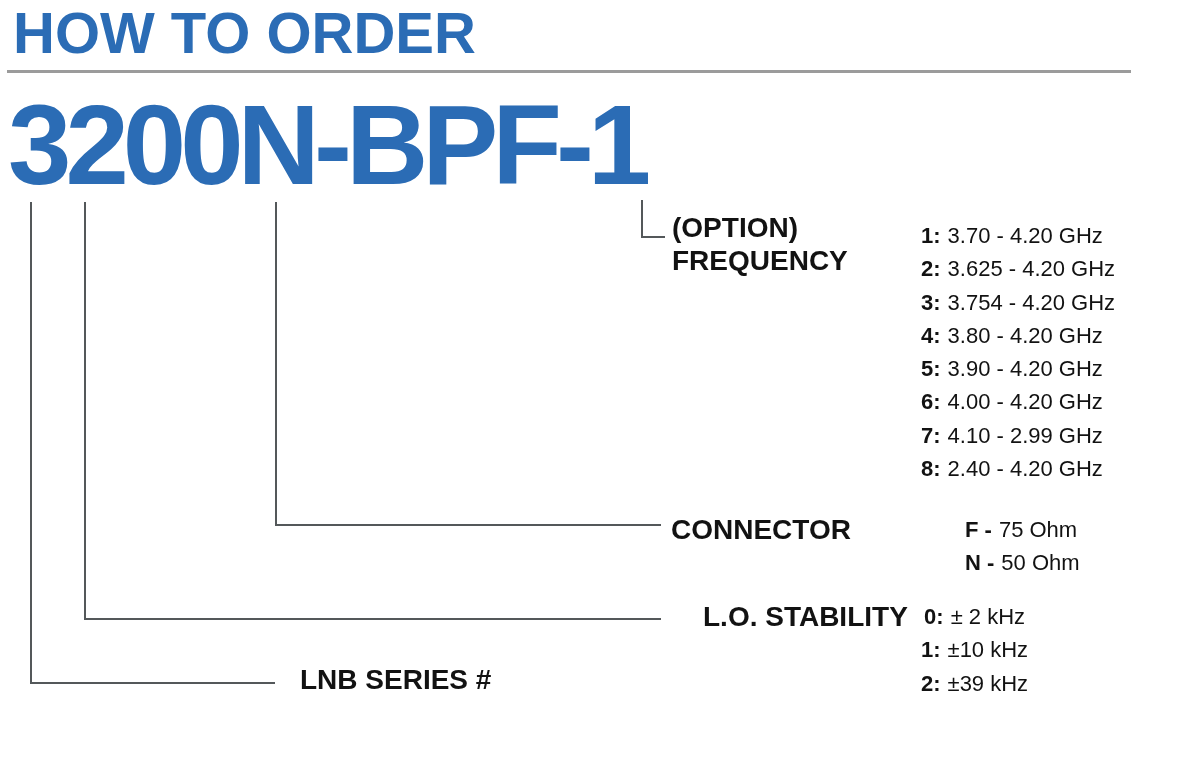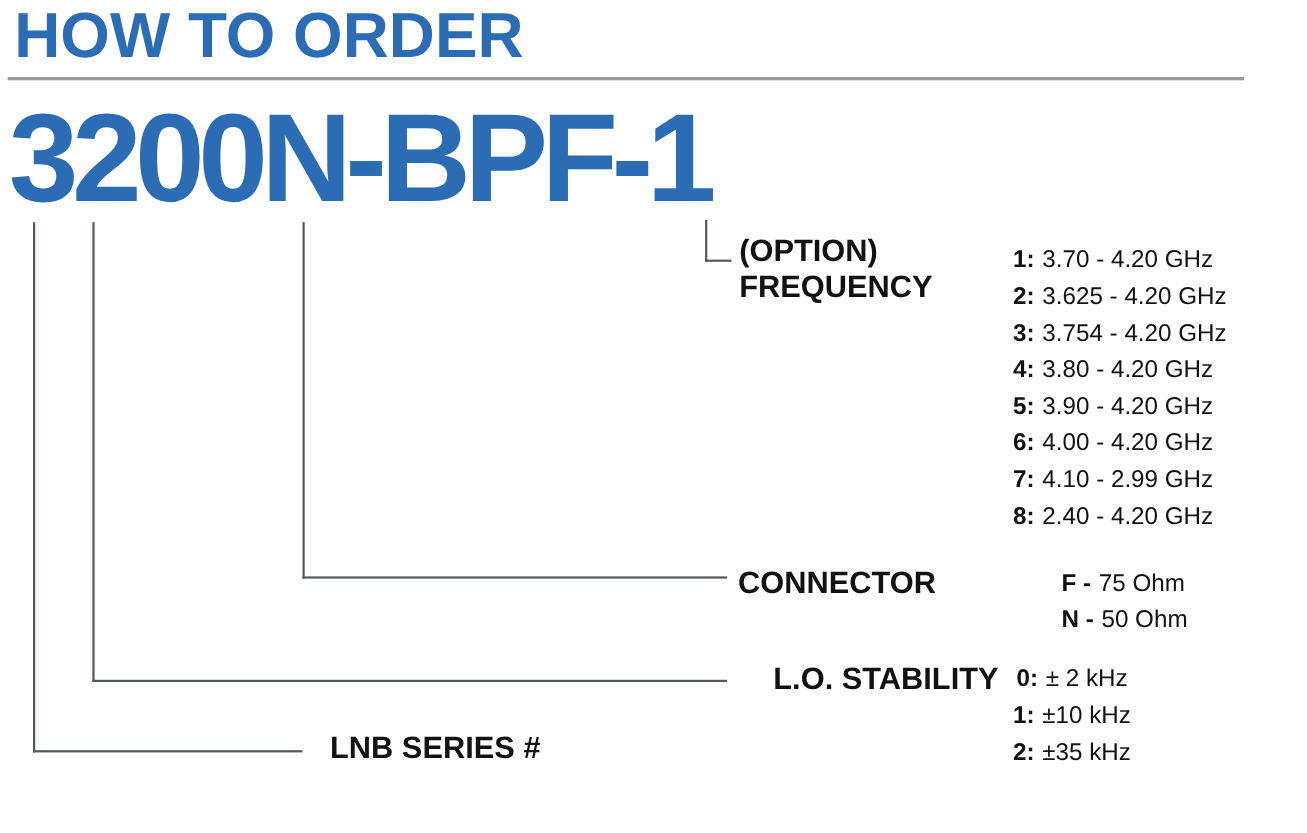--- a/index.html
+++ b/index.html
@@ -116,18 +116,18 @@
   <div class="group-label" style="left:671px; top:513px;">CONNECTOR</div>
   <div class="options" style="top:513px;margin-left:44px;">
     <div class="opt-row"><span class="opt-key">F -</span><span class="opt-val">75 Ohm</span></div>
     <div class="opt-row"><span class="opt-key">N -</span><span class="opt-val">50 Ohm</span></div>
   </div>
 
   <div class="group-label" style="left:675px; top:600px;margin-left:28px;">L.O. STABILITY</div>
   <div class="options" style="top:600px;text-align:center;">
     <div class="opt-row"><span class="opt-key">0:</span><span class="opt-val">± 2 kHz</span></div>
     <div class="opt-row"><span class="opt-key">1:</span><span class="opt-val">±10 kHz</span></div>
-    <div class="opt-row"><span class="opt-key">2:</span><span class="opt-val">±35 kHz</span></div>
+    <div class="opt-row"><span class="opt-key">2:</span><span class="opt-val">±39 kHz</span></div>
   </div>
 
   <div class="group-label" style="left:300px; top:663px;">LNB SERIES #</div>
 
 </div>
 
 </body></html>

